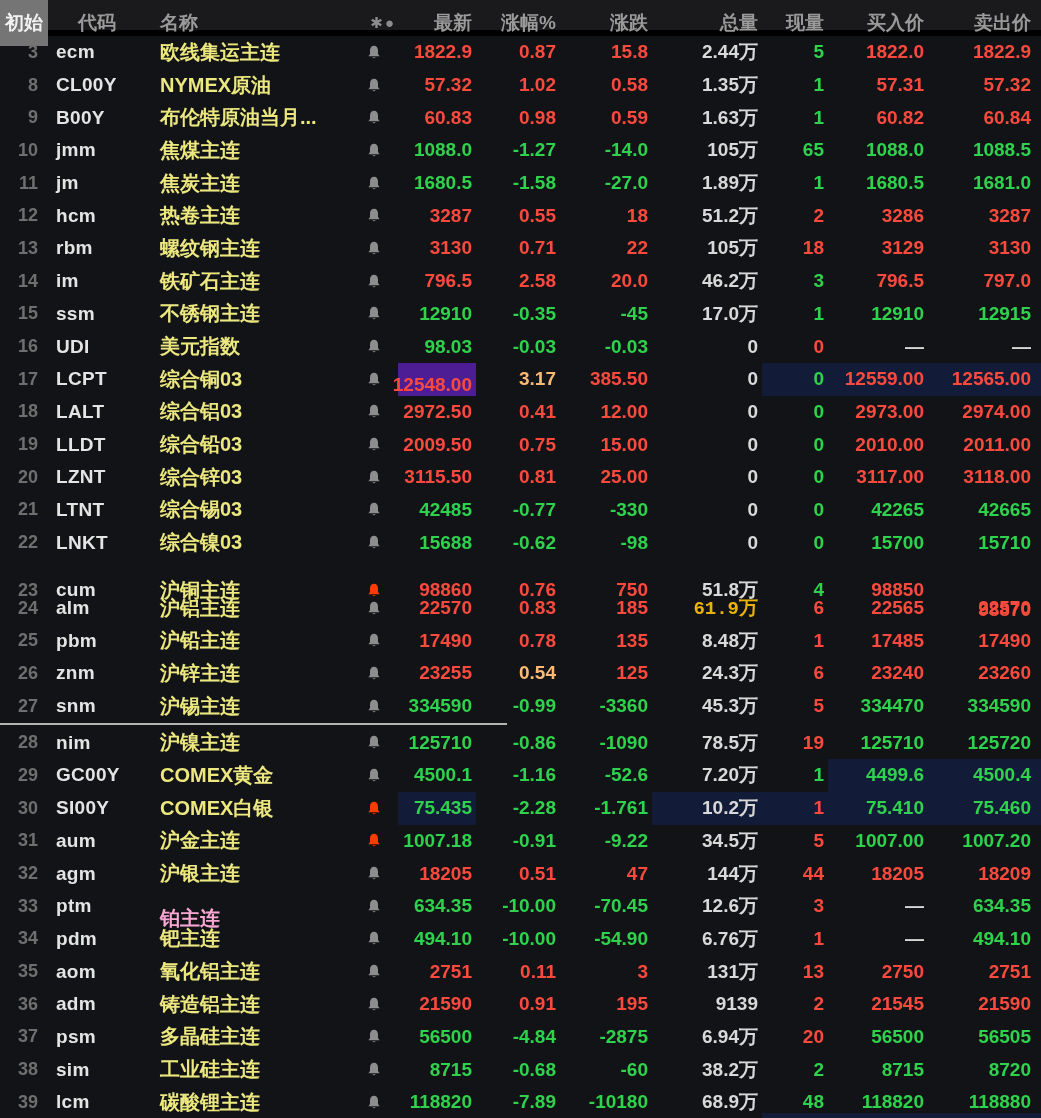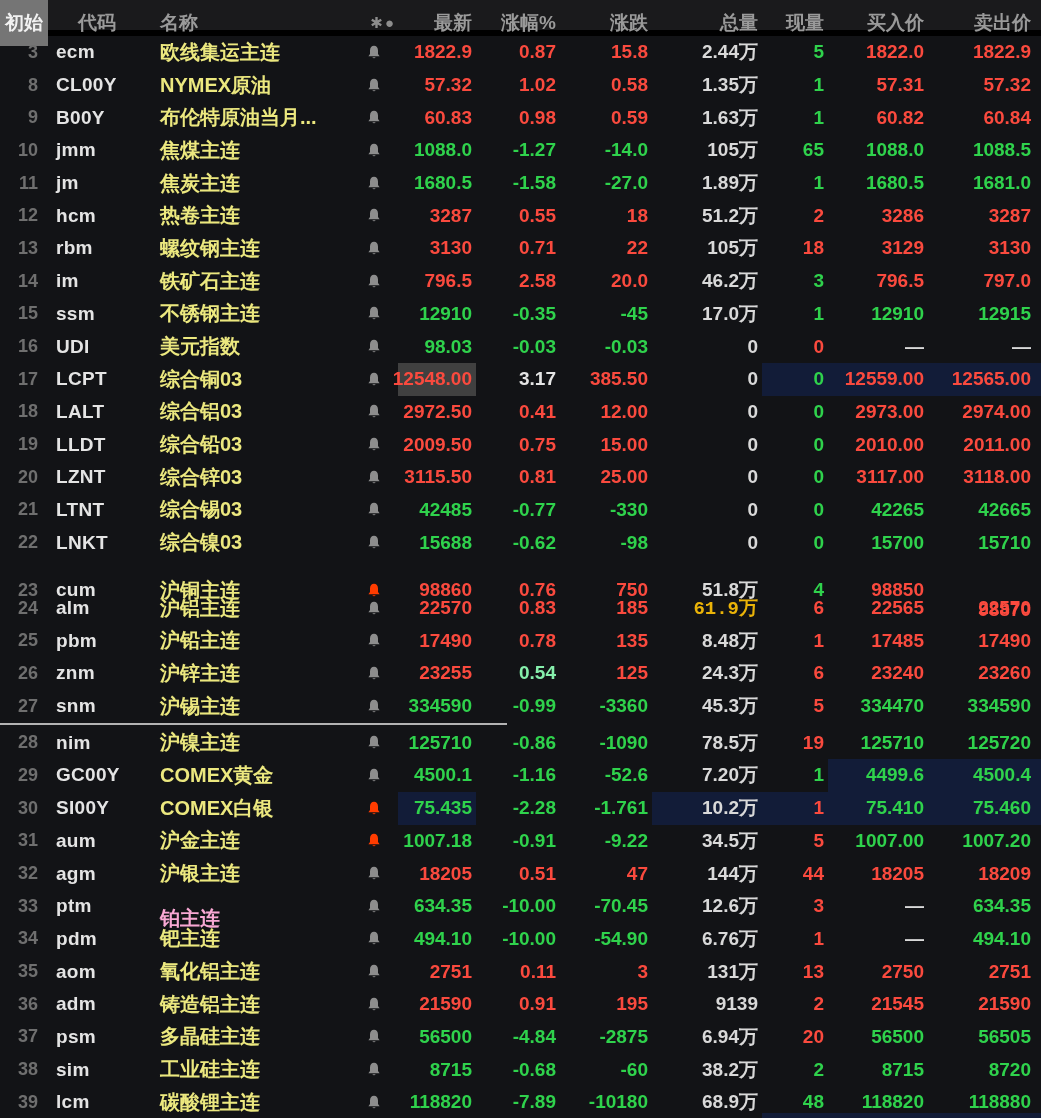--- a/index.html
+++ b/index.html
@@ -384,25 +384,25 @@
   <div class="grid-row row">
     <div class="c-num">17</div>
     <div class="c-code">LCPT</div>
     <div class="c-name" style="color: rgb(236, 232, 127);">综合铜03</div>
     <div class="c-bell">
       <svg class="bell-svg" viewBox="0 0 14 15" style="fill: rgb(141, 141, 141);">
         <path d="M7 0.8 C4.6 0.8 3 2.8 3 5.6 L3 9 L1.4 11.2 L12.6 11.2 L11 9 L11 5.6 C11 2.8 9.4 0.8 7 0.8 Z"></path>
         <path d="M5.4 12.2 a1.7 1.7 0 0 0 3.2 0 Z"></path>
       </svg>
     </div>
-    <div class="c-val" style="background: #404040;">
+    <div class="c-val" style="background: #4c1d95; align-items: flex-end;">
           <span style="color: rgb(250, 74, 62);">12548.00</span>
         </div>
     <div class="c-val">
-          <span style="color: #e5e5e5; margin-left: 29px;">3.17</span>
+          <span style="color: #fdba74; margin-left: 29px;">3.17</span>
         </div>
     <div class="c-val">
           <span style="color: rgb(250, 74, 62);">385.50</span>
         </div>
     <div class="c-val">
           <span style="color: rgb(217, 217, 217);">0</span>
         </div>
     <div class="c-val" style="background: rgb(18, 28, 56);">
           <span style="color: rgb(47, 210, 76);">0</span>
         </div>
@@ -685,21 +685,21 @@
     <div class="c-bell">
       <svg class="bell-svg" viewBox="0 0 14 15" style="fill: rgb(141, 141, 141);">
         <path d="M7 0.8 C4.6 0.8 3 2.8 3 5.6 L3 9 L1.4 11.2 L12.6 11.2 L11 9 L11 5.6 C11 2.8 9.4 0.8 7 0.8 Z"></path>
         <path d="M5.4 12.2 a1.7 1.7 0 0 0 3.2 0 Z"></path>
       </svg>
     </div>
     <div class="c-val">
           <span style="color: rgb(250, 74, 62);">23255</span>
         </div>
     <div class="c-val">
-          <span style="color: #86efac;">0.54</span>
+          <span style="color: #fdba74;">0.54</span>
         </div>
     <div class="c-val">
           <span style="color: rgb(250, 74, 62);">125</span>
         </div>
     <div class="c-val">
           <span style="color: rgb(217, 217, 217);">24.3万</span>
         </div>
     <div class="c-val">
           <span style="color: rgb(250, 74, 62);">6</span>
         </div>

